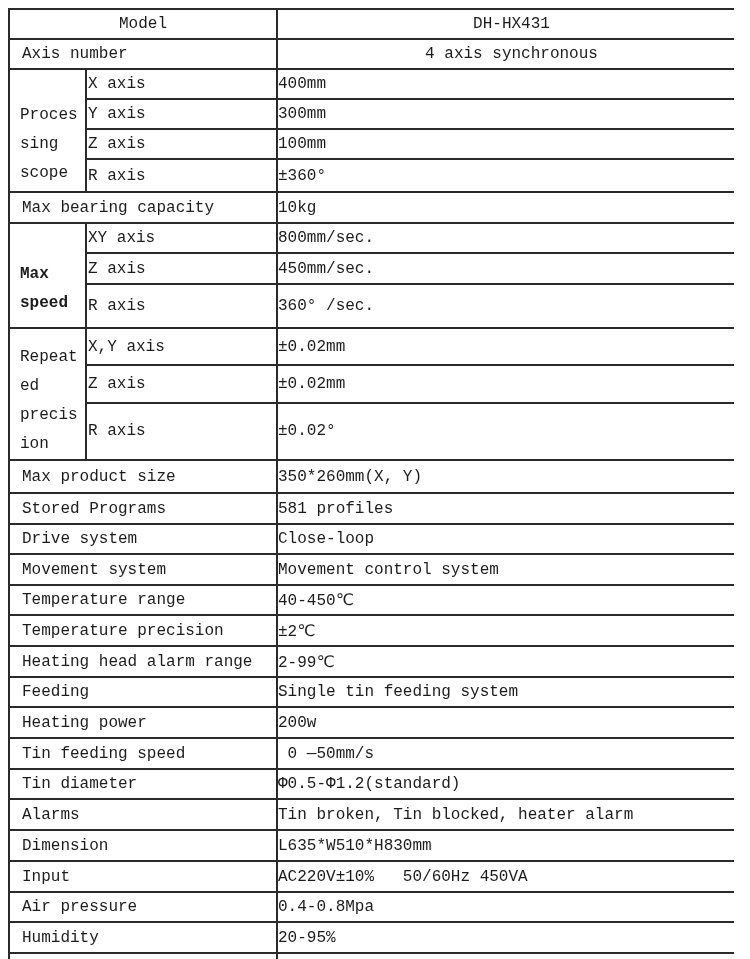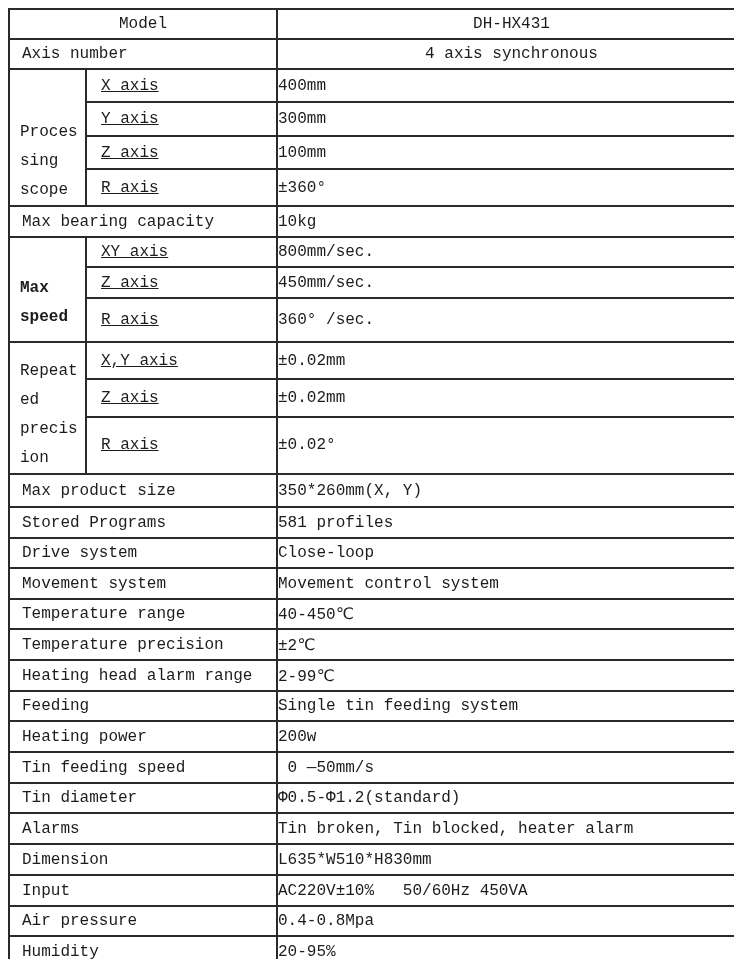--- a/index.html
+++ b/index.html
@@ -14,27 +14,27 @@
     border-collapse:collapse;table-layout:fixed;
   }
   td{
     border:2px solid #2a2a2a;
     font-size:16px;line-height:normal;
     overflow:hidden;vertical-align:middle;
     padding:0;
   }
   .center{text-align:center;}
   .lab{padding-left:12px;border-radius:14px;}
-  .sub{padding-left:14px;text-decoration:underline;}
+  .sub{padding-left:1px;}
   .val{white-space:pre;}
   .group{
     vertical-align:top;padding-left:10px;
     white-space:pre-line;line-height:29px;
   }
-  .g-ps{padding-top:48px;}
+  .g-ps{padding-top:31px;}
   .g-ms{padding-top:36px;font-weight:bold;}
   .g-rp{padding-top:14px;}
   .r27{height:27px}.r30{height:30px}.r31{height:31px}
   .r33{height:33px}.r44{height:44px}.r46{height:46px}
   col.c1{width:77px}col.c2{width:191px}col.c3{width:469px}
 </style>
 </head>
 <body>
 
 <div class="sheet">

